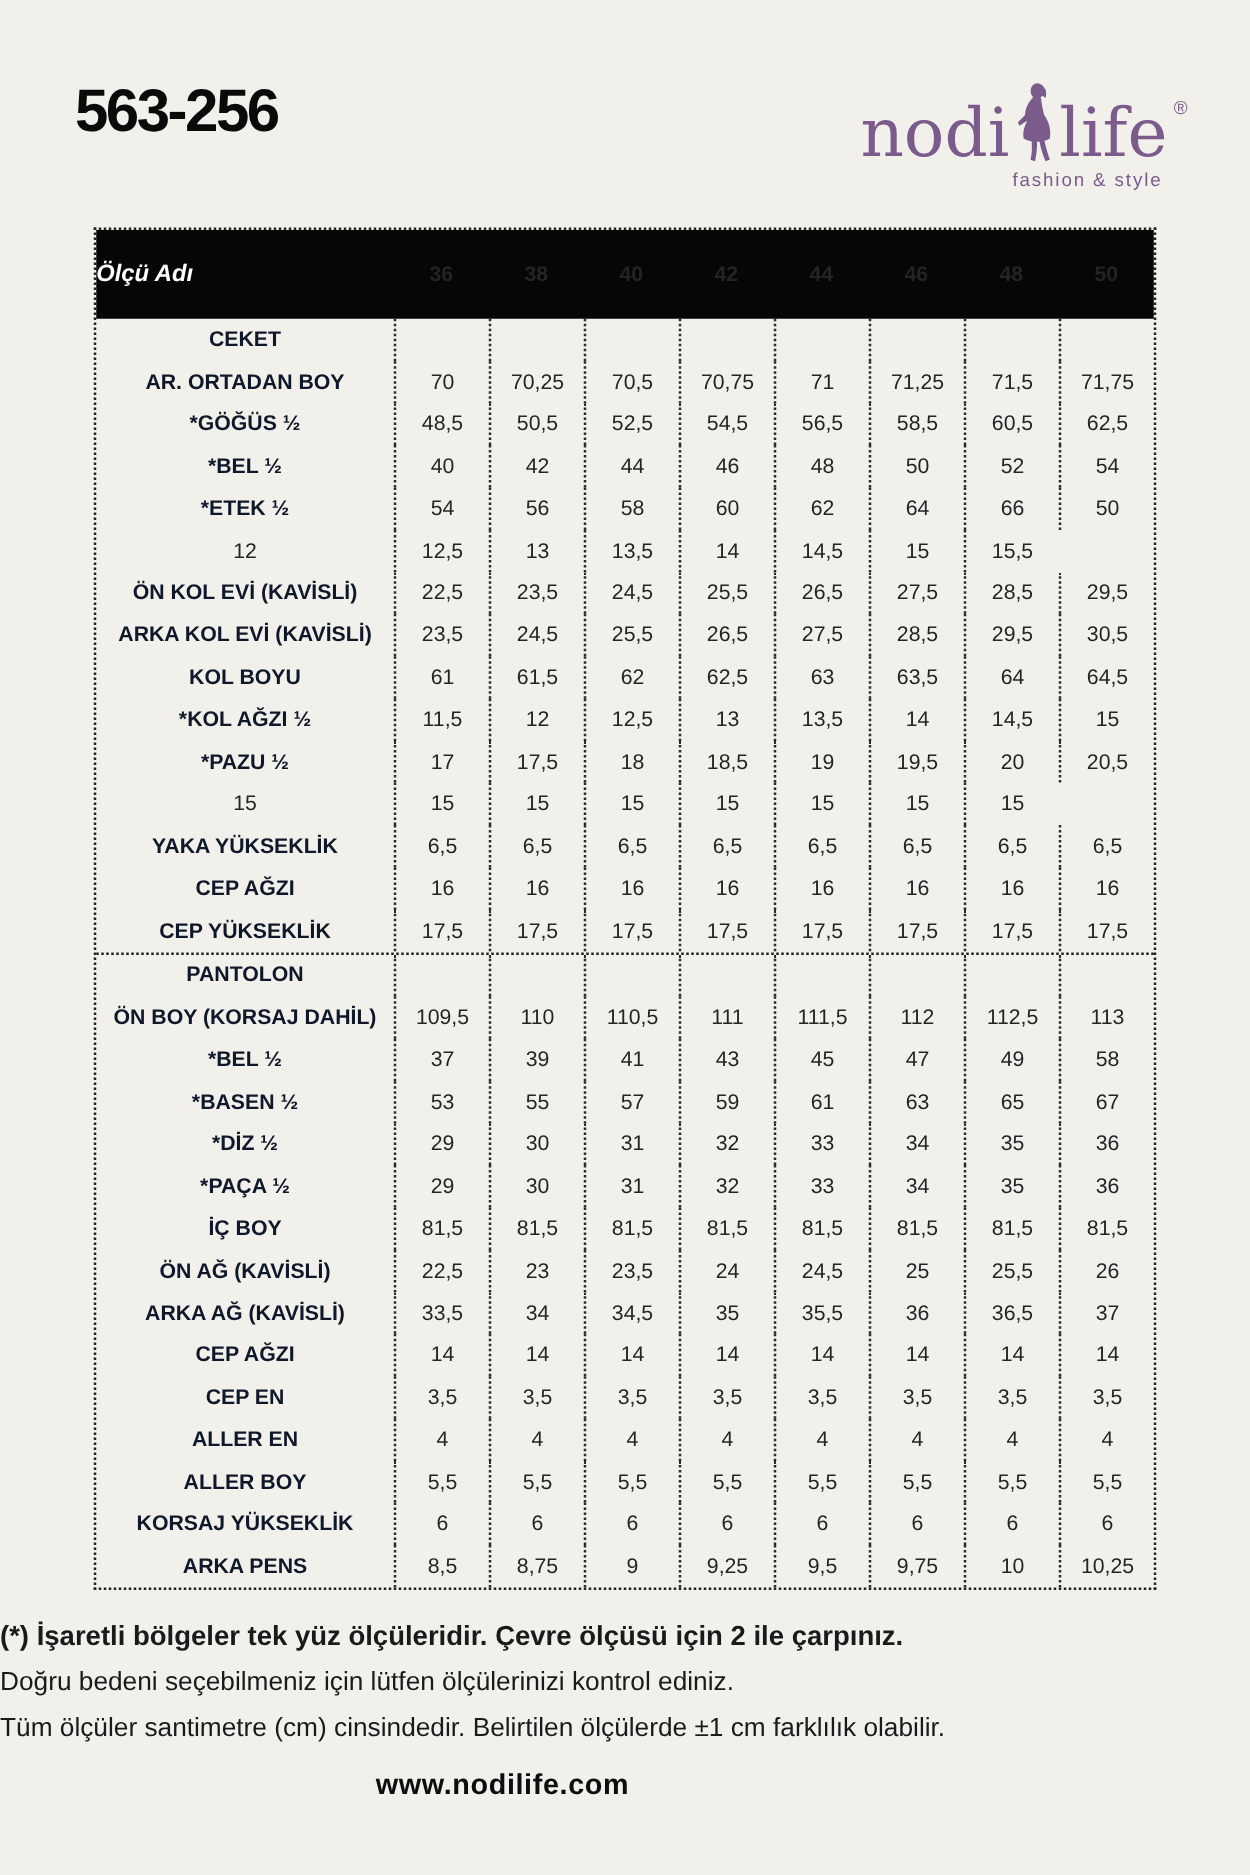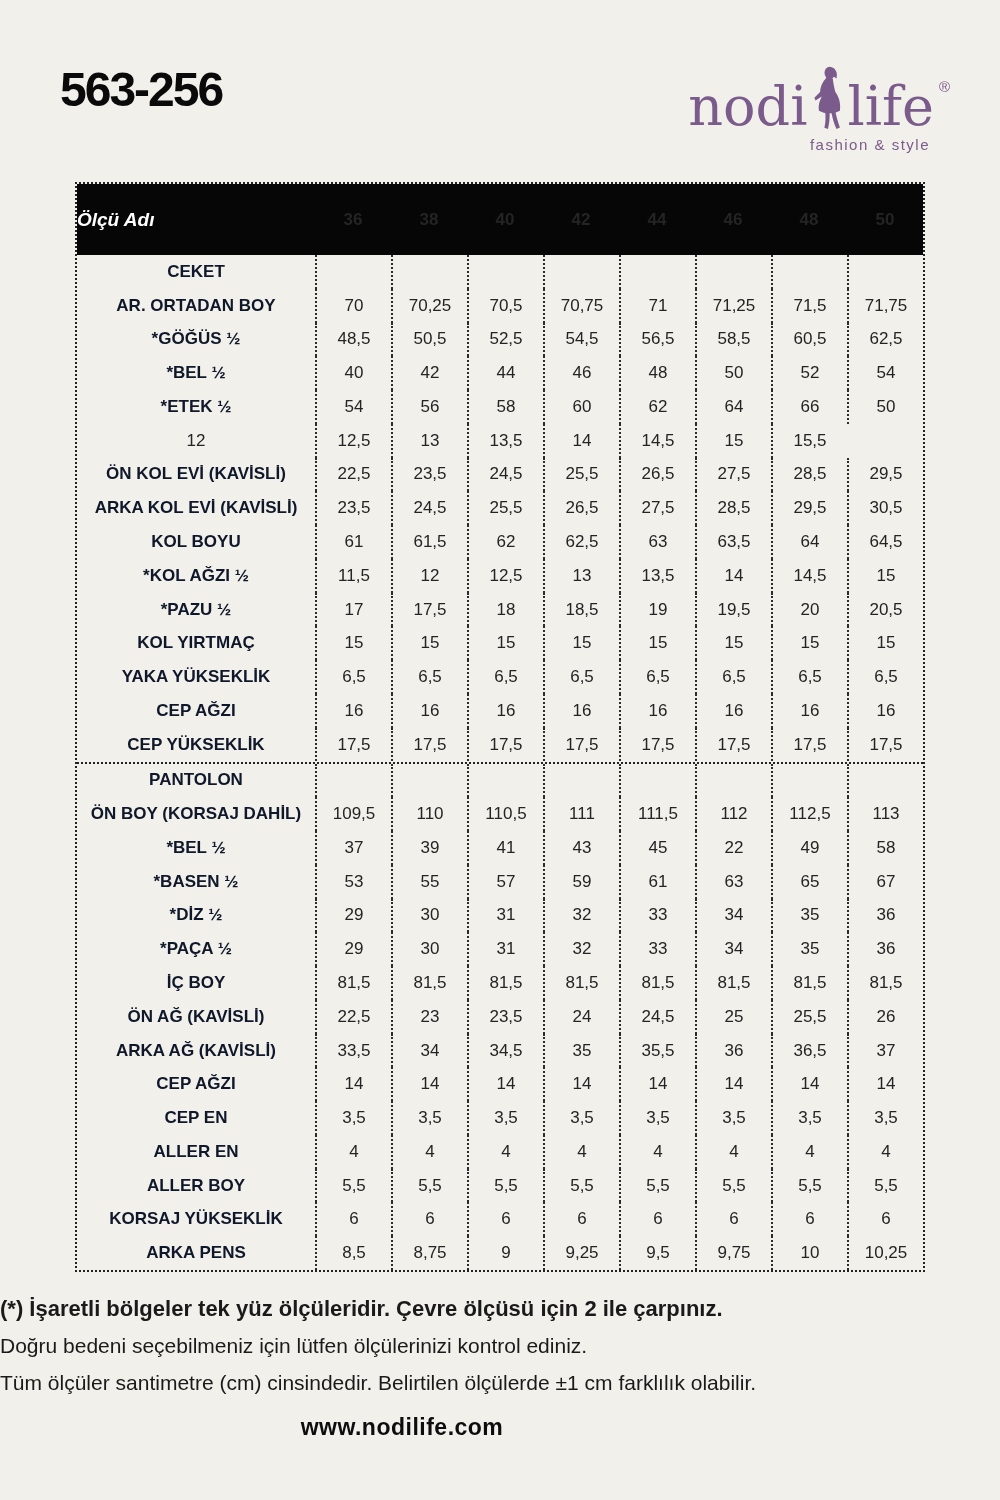--- a/index.html
+++ b/index.html
@@ -216,21 +216,20 @@
           <div class="cell value">17</div>
           <div class="cell value">17,5</div>
           <div class="cell value">18</div>
           <div class="cell value">18,5</div>
           <div class="cell value">19</div>
           <div class="cell value">19,5</div>
           <div class="cell value">20</div>
           <div class="cell value">20,5</div>
         </div>
         <div class="row">
-          <div class="cell label">KOL YIRTMAÇ</div>
           <div class="cell value">15</div>
           <div class="cell value">15</div>
           <div class="cell value">15</div>
           <div class="cell value">15</div>
           <div class="cell value">15</div>
           <div class="cell value">15</div>
           <div class="cell value">15</div>
           <div class="cell value">15</div>
         </div>
         <div class="row">
@@ -290,21 +289,21 @@
           <div class="cell value">112,5</div>
           <div class="cell value">113</div>
         </div>
         <div class="row">
           <div class="cell label">*BEL ½</div>
           <div class="cell value">37</div>
           <div class="cell value">39</div>
           <div class="cell value">41</div>
           <div class="cell value">43</div>
           <div class="cell value">45</div>
-          <div class="cell value">22</div>
+          <div class="cell value">47</div>
           <div class="cell value">49</div>
           <div class="cell value">58</div>
         </div>
         <div class="row">
           <div class="cell label">*BASEN ½</div>
           <div class="cell value">53</div>
           <div class="cell value">55</div>
           <div class="cell value">57</div>
           <div class="cell value">59</div>
           <div class="cell value">61</div>

